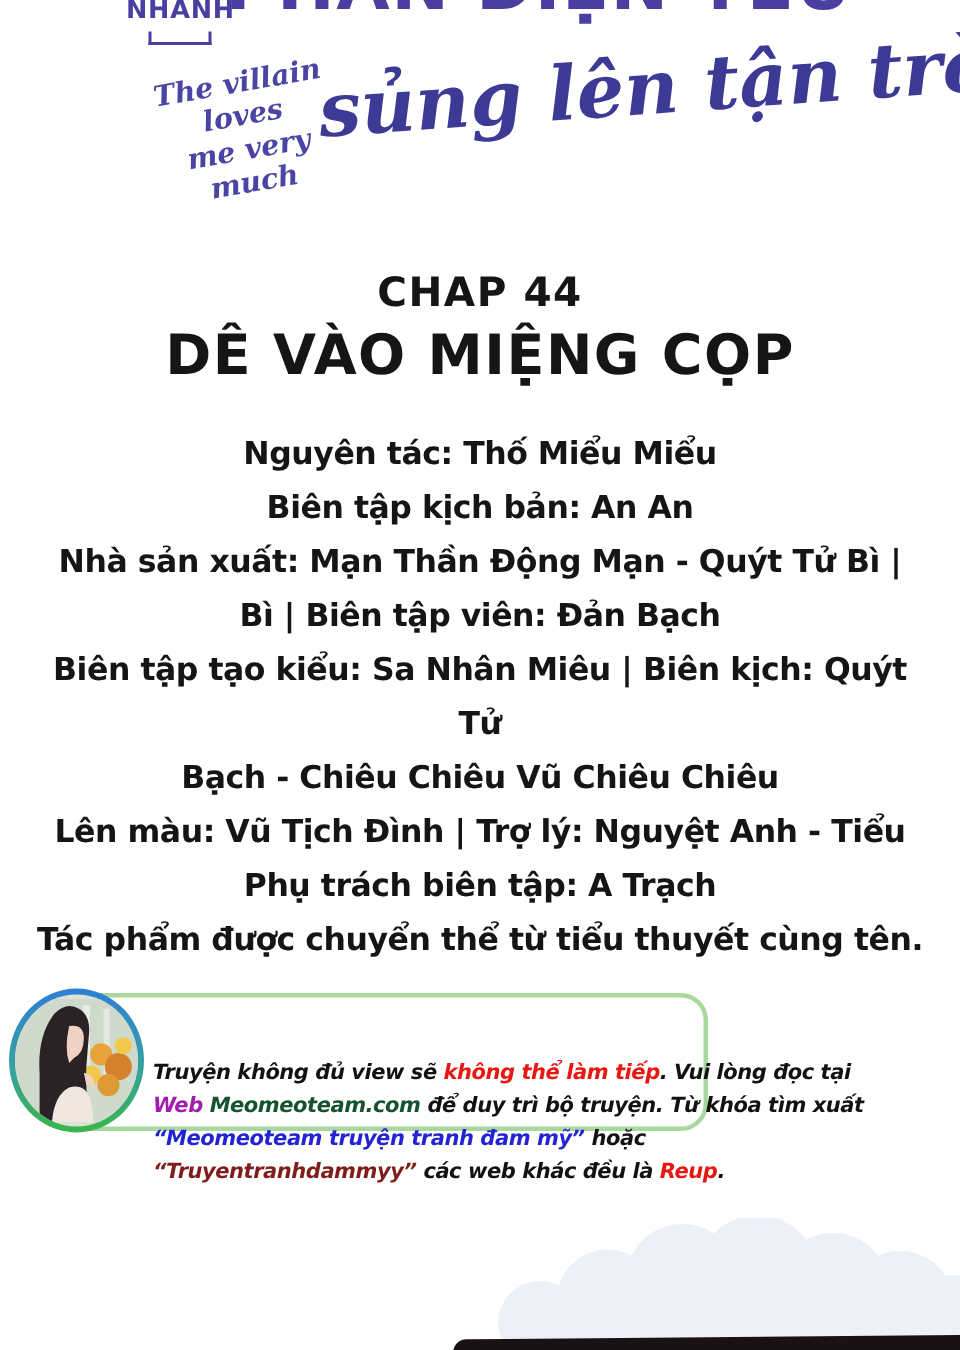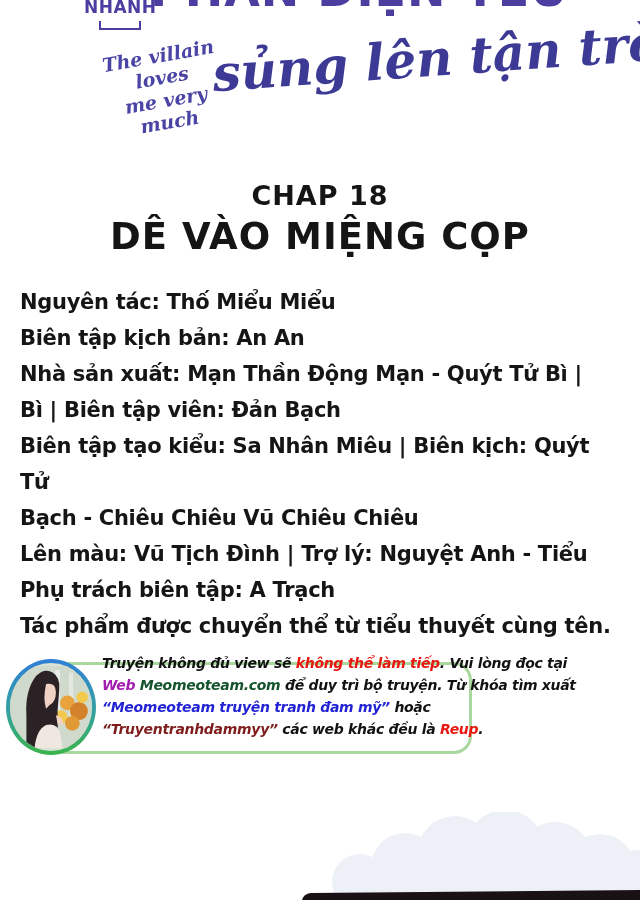--- a/index.html
+++ b/index.html
@@ -35,40 +35,40 @@
   .chapter-number{
     position:absolute;top:180px;left:0;width:100%;text-align:center;
     font-size:27px;font-weight:bold;color:#151515;letter-spacing:1px;
   }
   .chapter-name{
     position:absolute;top:215px;left:0;width:100%;text-align:center;
     font-size:37px;font-weight:bold;color:#151515;letter-spacing:1px;
   }
   
   .credits{
-    position:absolute;top:284px;left:20px;width:600px;
+    position:absolute;top:284px;left:20px;width:600px;text-align:center;
     font-size:21px;font-weight:bold;color:#151515;line-height:36px;
     letter-spacing:-0.3px;
   }
   
   .notice-box{
     position:absolute;left:28px;top:662px;width:438px;height:86px;
     border:3px solid #a9d89e;border-radius:18px;background:#fff;
   }
   .avatar{
     position:absolute;left:6px;top:659px;width:90px;height:96px;border-radius:50%;
     background:linear-gradient(180deg,#2f7fd6 0%,#35a2a0 55%,#3bb54a 100%);
   }
   .avatar-photo{
     position:absolute;left:4px;top:4px;right:4px;bottom:4px;
     border-radius:50%;overflow:hidden;background:#d9e2d6;
   }
   .avatar-photo svg{display:block;width:100%;height:100%;}
   .notice-text{
-    position:absolute;left:102px;top:652px;width:362px;
+    position:absolute;left:102px;top:704px;width:362px;
     font-style:italic;font-weight:bold;font-size:14px;line-height:22px;
     color:#121212;letter-spacing:-0.3px;white-space:nowrap;
   }
   .c-red{color:#e8170f;}
   .c-web{color:#a21caf;}
   .c-site{color:#14532d;}
   .c-qblue{color:#2323d6;}
   .c-qgreen{color:#7f1d1d;}
   
   .cloud{position:absolute;left:320px;top:812px;width:320px;height:81px;}
@@ -89,21 +89,21 @@
 <div class="bracket"></div>
 
 <div class="tagline">
   <div>The villain loves</div>
   <div>me very</div>
   <div>much</div>
 </div>
 
 <div class="script-title">sủng lên tận trời</div>
 
-<div class="chapter-number">CHAP 18</div>
+<div class="chapter-number">CHAP 44</div>
 <div class="chapter-name">DÊ VÀO MIỆNG CỌP</div>
 
 <div class="credits">
   <div>Nguyên tác: Thố Miểu Miểu</div>
   <div>Biên tập kịch bản: An An</div>
   <div>Nhà sản xuất: Mạn Thần Động Mạn - Quýt Tử Bì |</div>
   <div>Bì | Biên tập viên: Đản Bạch</div>
   <div>Biên tập tạo kiểu: Sa Nhân Miêu | Biên kịch: Quýt Tử</div>
   <div>Bạch - Chiêu Chiêu Vũ Chiêu Chiêu</div>
   <div>Lên màu: Vũ Tịch Đình | Trợ lý: Nguyệt Anh - Tiểu</div>

